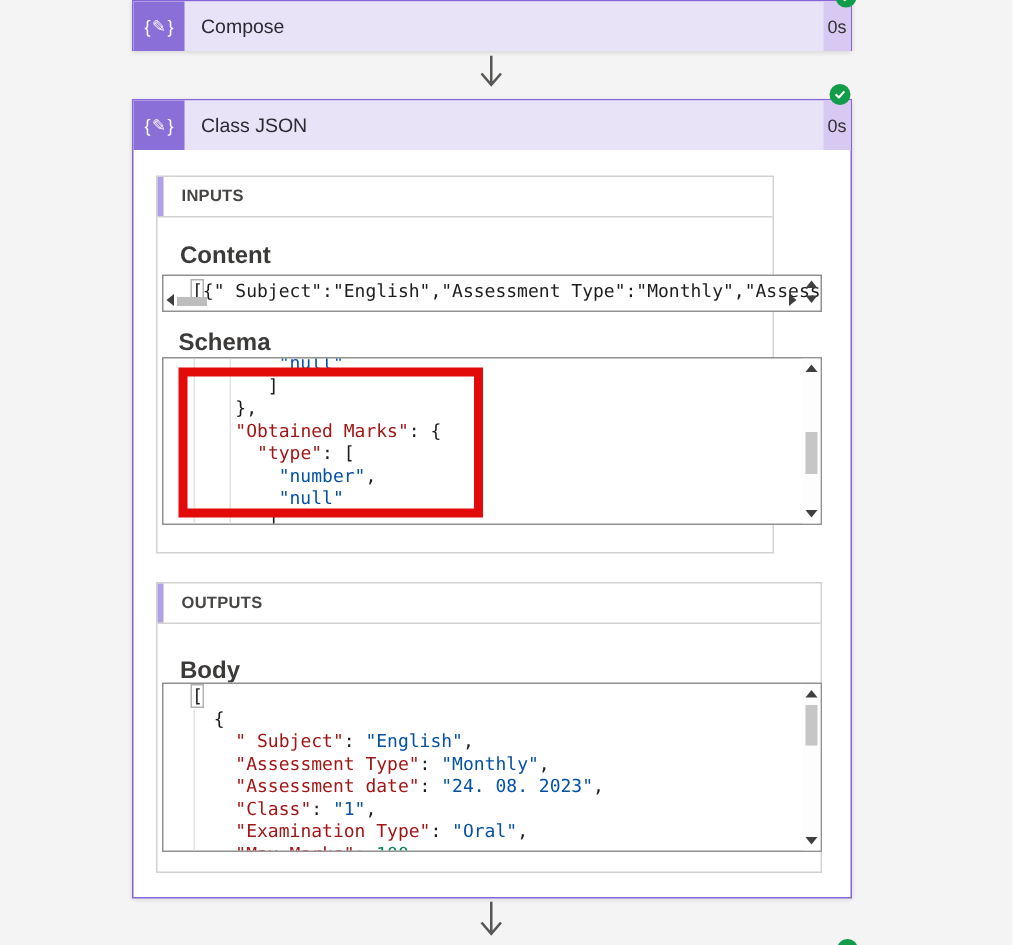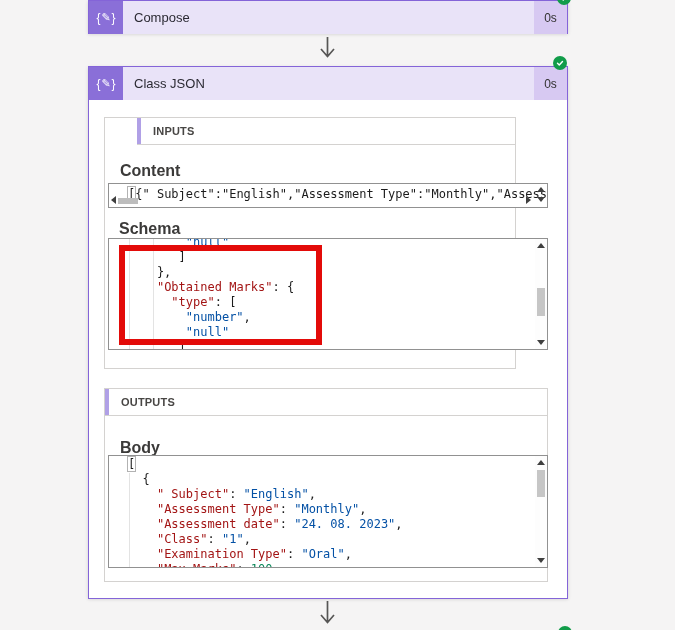--- a/index.html
+++ b/index.html
@@ -8,39 +8,39 @@
   .stage { position:relative; width:675px; height:630px; background:#f5f4f4; overflow:hidden; }
 
   
   .card { position:absolute; background:#fff; border:1px solid #8464d8;
           box-shadow:0 1.2px 3.6px rgba(0,0,0,.14); }
   .card-header { display:flex; align-items:center; height:33px; background:#e9e3f8; cursor:pointer; }
   .icon-tile { width:34px; height:100%; background:#8a6fd8; color:#fff; display:flex;
                align-items:center; justify-content:center; font-size:12px; letter-spacing:0; flex:0 0 34px; }
   .icon-tile .pencil { font-size:11px; display:inline-block; transform:rotate(0deg); margin:0 1px; }
   .card-title { margin-left:11px; font-size:13px; color:#2b2a33; }
-  .duration { margin-left:auto; width:33px; height:100%; background:#d7c9f2; display:flex;
+  .duration { margin-left:auto; width:18px; height:100%; background:#d7c9f2; display:flex;
               align-items:center; justify-content:center; font-size:12px; color:#323130; }
   .badge { position:absolute; width:14px; height:14px; border-radius:50%; background:#119c49;
            display:flex; align-items:center; justify-content:center; z-index:30; }
   .badge svg { display:block; }
 
   #compose-card { left:88px; top:0; width:480px; height:34px; }
   #parse-card   { left:88px; top:66px; width:480px; height:533px; }
 
   
   .connector { position:absolute; z-index:5; }
 
   
   .section { position:absolute; background:#fff; border:1px solid #d4d2d0; }
   .section-header { position:relative; height:27px; border-bottom:1px solid #d4d2d0;
                     display:flex; align-items:center; padding-left:16px; }
   .accent { position:absolute; left:0; top:0; bottom:0; width:4px; background:#b0a0e6; }
   .section-title { font-size:11px; font-weight:700; color:#484644; letter-spacing:.2px; }
-  #inputs-section  { left:15px; top:50px;  width:412px; height:252px;padding-left:32px; }
+  #inputs-section  { left:15px; top:50px;  width:412px; height:252px; }
   #outputs-section { left:15px; top:321px; width:444px; height:194px; }
 
   .field-label { position:absolute; font-size:16px; font-weight:600; color:#3b3a39; }
 
   .code-box { position:absolute; background:#fff; border:1px solid #919191; overflow:hidden;
               font-family:"DejaVu Sans Mono","Liberation Mono",monospace; font-size:12px; }
   .code { position:absolute; left:0; right:13px; padding-left:19px; }
   .code-line { white-space:pre; height:15px; line-height:15px; }
   .tk-plain { color:#1c1c1c; }
   .tk-key   { color:#a31515; }

